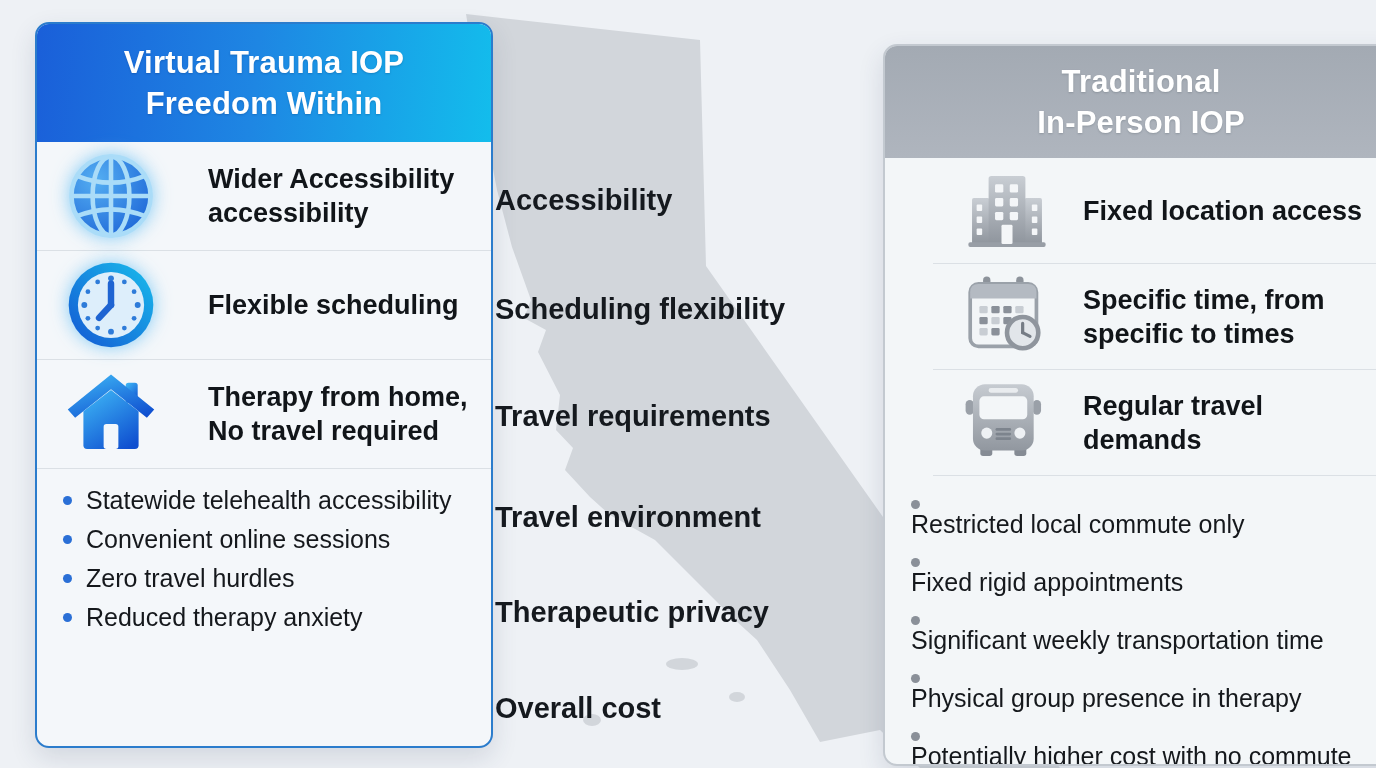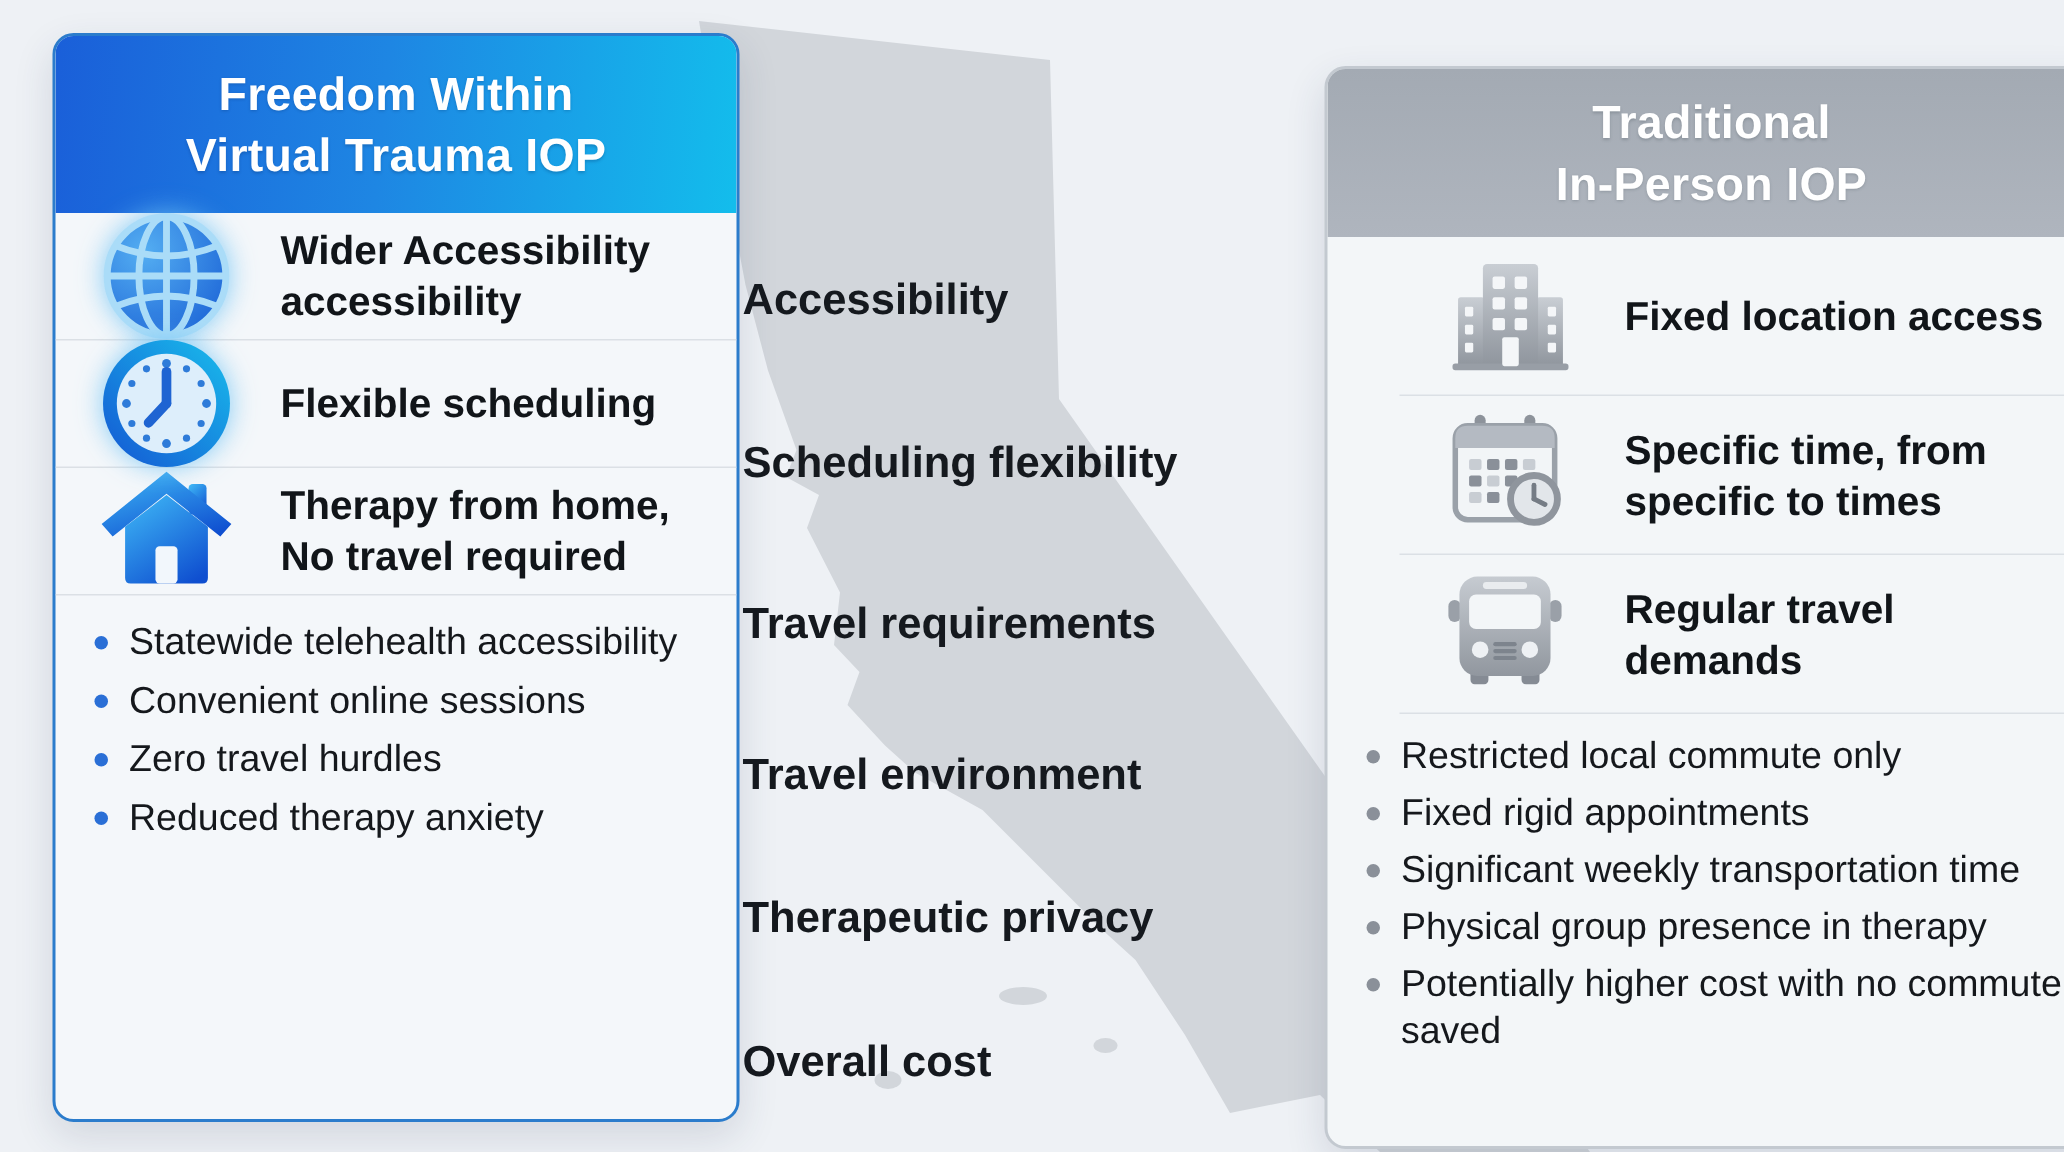--- a/index.html
+++ b/index.html
@@ -39,21 +39,21 @@
     height:112px;
     background:linear-gradient(180deg,#a3aab3 0%,#afb5be 100%);
     text-shadow:0 1px 2px rgba(60,70,80,.25);
   }
 
   .feature-row {
     display:flex; align-items:center;
     padding:8px 18px 8px 22px;
     border-bottom:1px solid #dbe0e5;
   }
-  .card.left .feature-row { height:85px; }
+  .card.left .feature-row { height:109px;gap:21px; }
   .card.right .feature-row { height:106px;margin-left:48px; }
   .icon-box {
     width:104px; height:94px; flex:none;
     display:flex; align-items:center; justify-content:center;
     margin-right:24px;
   }
   .icon-box svg { width:92px; height:92px; }
   .glow svg { filter:drop-shadow(0 0 9px rgba(110,195,245,.85)); }
   .feature-text {
     font-size:27px; font-weight:bold; line-height:34px;
@@ -65,21 +65,21 @@
     display:flex; font-size:25px; line-height:31px;
     margin-bottom:8px; color:#15181c;
   }
   .bullets .dot {
     flex:none; width:9px; height:9px; border-radius:50%;
     margin:11px 14px 0 0;
   }
   .card.left  .bullets .dot { background:#2a6fd6; }
   .card.right .bullets .dot { background:#8a9099; }
   .card.right .bullets { padding-top:13px; }
-  .card.right .bullets li { margin-bottom:7px; }
+  .card.right .bullets li { margin-bottom:7px;flex-direction:column; }
 
   .middle-labels { position:absolute; left:495px; top:0; width:386px; height:768px; z-index:1; }
   .mid-label {
     position:absolute; width:100%; 
     font-size:29px; font-weight:bold; line-height:34px;
     color:#15191e; white-space:nowrap;
   }
 </style>
 </head>
 <body>
@@ -91,22 +91,22 @@
     L655,540 L610,515 L590,497 L565,470 L573,448 L556,430
     L560,395 L538,352 L546,330 L524,318 L531,300 L512,247
     L497,190 L480,100 Z"></path>
   <ellipse cx="682" cy="664" rx="16" ry="6" fill="#d2d6db"></ellipse>
   <ellipse cx="737" cy="697" rx="8" ry="5" fill="#d2d6db"></ellipse>
   <ellipse cx="592" cy="720" rx="9" ry="6" fill="#d2d6db"></ellipse>
 </svg>
 
 <div class="card left">
   <div class="card-header">
+    <div>Virtual Trauma IOP</div>
     <div>Freedom Within</div>
-    <div>Virtual Trauma IOP</div>
   </div>
 
   <div class="feature-row">
     <div class="icon-box glow">
       <svg viewBox="0 0 100 100">
         <defs>
           <radialGradient id="gGlobe" cx="32%" cy="30%" r="85%">
             <stop offset="0" stop-color="#54aef2"></stop>
               <stop offset="1" stop-color="#1b63d6"></stop>
           </radialGradient>

